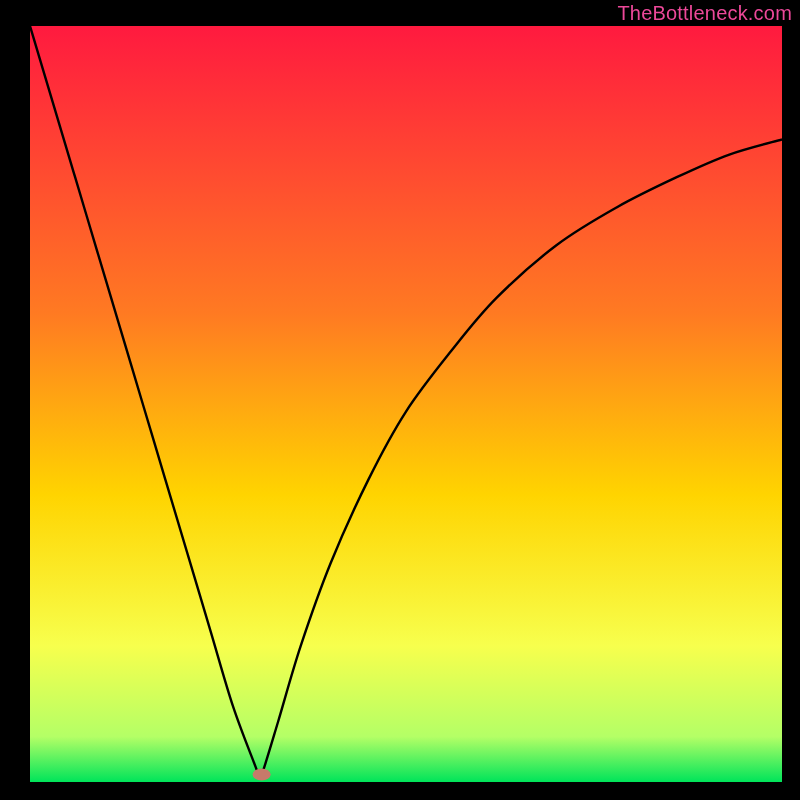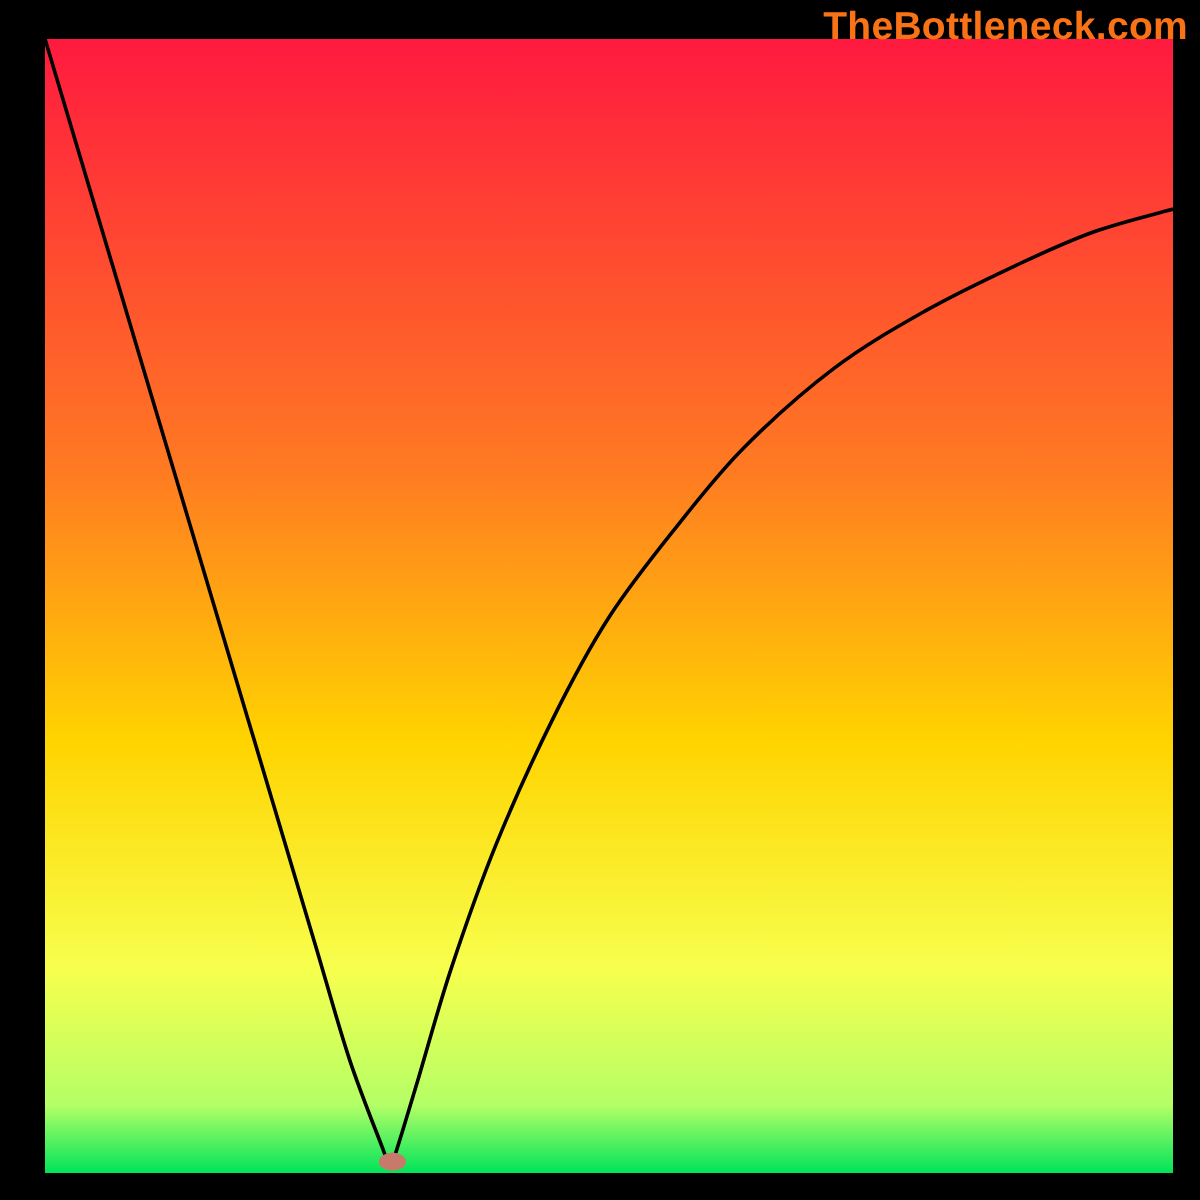--- a/index.html
+++ b/index.html
@@ -13,23 +13,23 @@
   .frame {
     position: relative;
     width: 800px;
     height: 800px;
     background: #000;
   }
   .watermark {
     position: absolute;
     top: 2px;
     right: 8px;
-    color: #f97316;
-    font-size: 26px;
-    font-weight: 700;
+    color: #ec4899;
+    font-size: 20px;
+    font-weight: 400;
     letter-spacing: 0.2px;
     z-index: 20;
   }
   .plot-wrap {
     position: absolute;
     left: 30px;
     top: 26px;
     width: 752px;
     height: 756px;
   }

